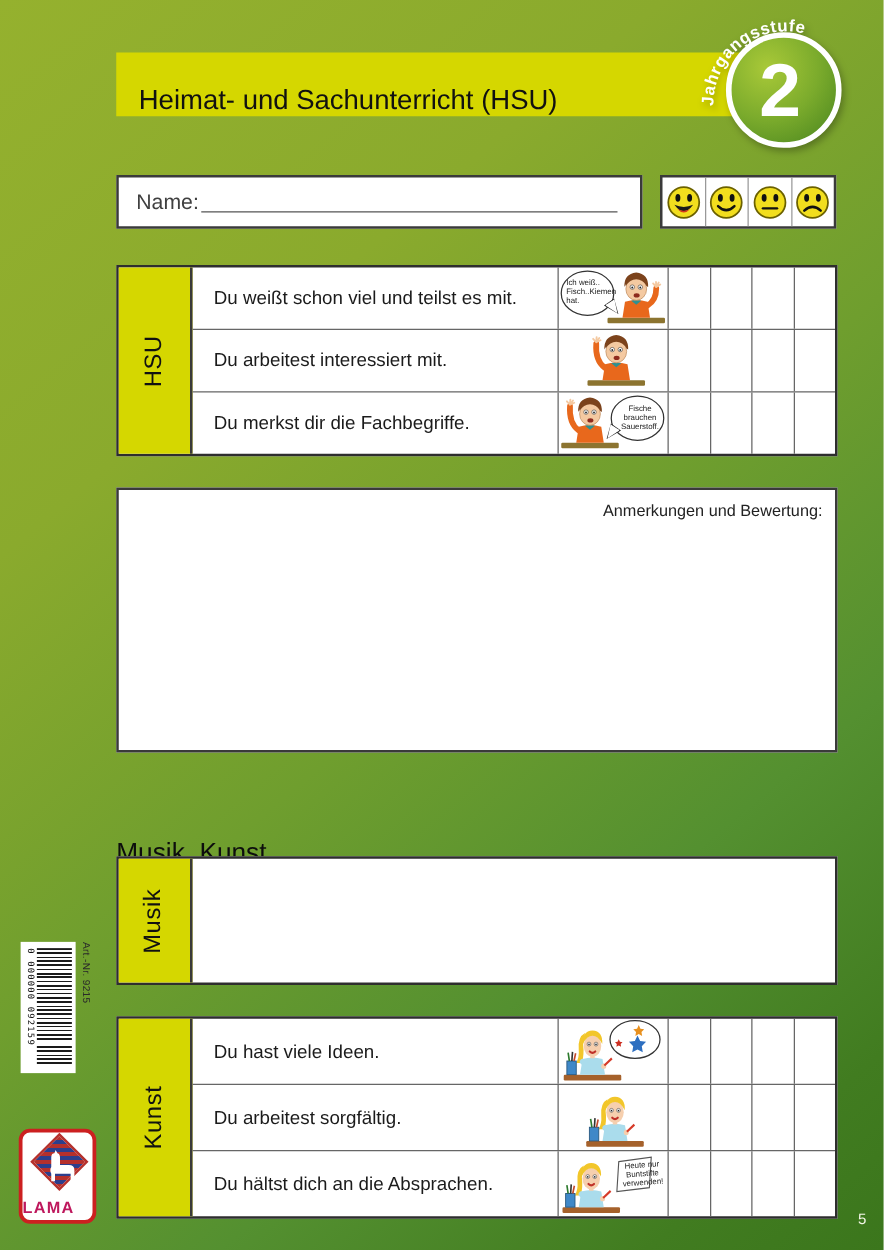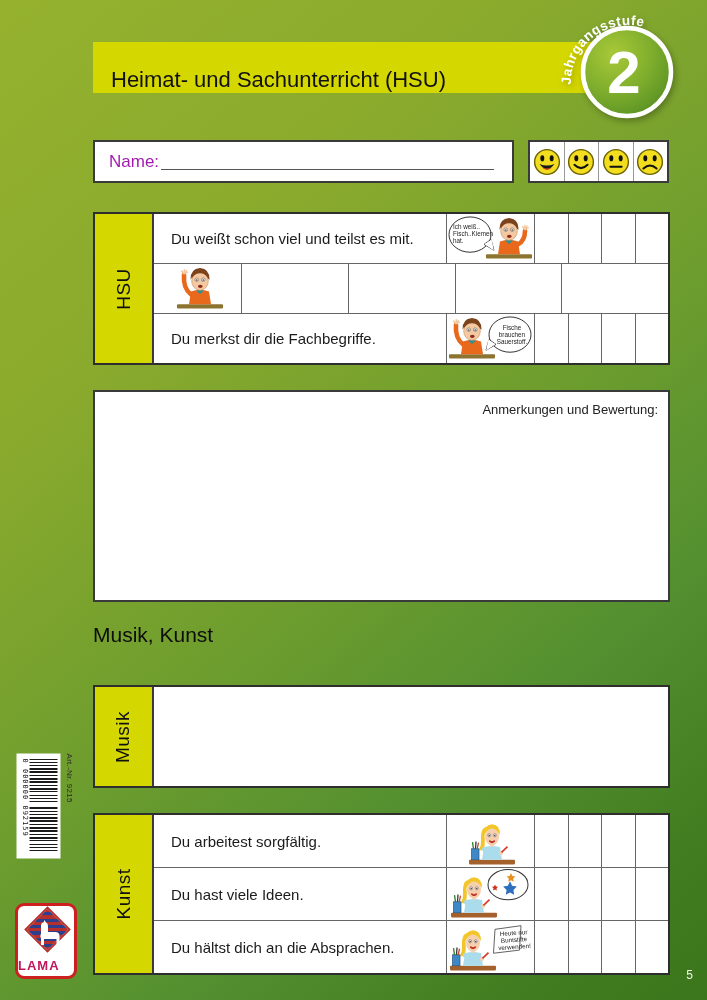--- a/index.html
+++ b/index.html
@@ -8,21 +8,21 @@
         background:linear-gradient(140deg,#95b12e 0%,#8aaa2d 28%,#6f9e2e 52%,#549030 72%,#417c20 90%,#3b761c 100%);}
   
   #banner{position:absolute;left:93px;top:42px;width:565px;height:51px;background:#d5d700;
           display:flex;align-items:flex-end;padding-left:18px;box-sizing:border-box;z-index:1;}
   #banner .title{font-size:22px;color:#111;}
   #badge{position:absolute;left:558px;top:-6px;width:146px;height:146px;z-index:2;
          filter:drop-shadow(2px 3px 3px rgba(0,0,0,.28));}
   
   #namebox{position:absolute;left:93px;top:140px;width:421px;height:43px;background:#fff;
            border:2px solid #3a3a3a;box-sizing:border-box;display:flex;align-items:center;padding:0 16px 0 14px;}
-  #namebox .lbl{font-size:17px;color:#a21caf;white-space:nowrap;}
+  #namebox .lbl{font-size:17px;color:#404040;white-space:nowrap;}
   #namebox .line{flex:1;border-bottom:1.5px solid #555;height:1px;margin:14px 2px 0 2px;}
   #smileystrip{position:absolute;left:528px;top:140px;width:141px;height:43px;background:#fff;
                border:2px solid #3a3a3a;box-sizing:border-box;display:flex;}
   .smcell{flex:1;display:flex;align-items:center;justify-content:center;border-left:1px solid #999;}
   .smcell:first-child{border-left:none;}
   .sm{width:30px;height:30px;}
   
   .rtable{position:absolute;display:flex;border:2px solid #2e2e2e;background:#fff;box-sizing:border-box;}
   .rt-label{width:57px;background:#d5d700;border-right:2px solid #3a3a3a;display:flex;align-items:center;justify-content:center;}
   .vlabel{transform:rotate(-90deg);white-space:nowrap;font-size:19px;color:#111;letter-spacing:.5px;}
@@ -34,21 +34,21 @@
   .rt-img{flex:0 0 87px;position:relative;border-right:1px solid #666;overflow:hidden;}
   .rt-img svg{position:absolute;left:0;top:0;width:100%;height:100%;}
   .rt-rate{flex:1;border-right:1px solid #666;}
   .rt-rate:last-child{border-right:none;}
   .bt{position:absolute;font-size:6.3px;line-height:1.12;color:#222;white-space:pre-line;text-align:left;}
   
   #notes{position:absolute;left:93px;top:390px;width:577px;height:212px;background:#fff;
          border:2px solid #3a3a3a;box-sizing:border-box;padding:8px 10px;text-align:right;}
   #notes .lbl{font-size:13px;color:#222;}
   
-  #heading2{position:absolute;left:93px;top:623px;font-size:21px;color:#0d0d0d;}
+  #heading2{position:absolute;left:93px;top:671px;font-size:21px;color:#0d0d0d;}
   
   #barcode-wrap{position:absolute;left:-8px;top:777px;width:105px;height:58px;
                 transform:rotate(90deg);transform-origin:center;}
   #artnr{font-size:8px;color:#2a2a2a;height:13px;letter-spacing:.3px;}
   #barcode-box{background:#fff;width:105px;height:44px;box-sizing:border-box;padding:3px 5px 1px 5px;}
   #bars{height:28px;background:repeating-linear-gradient(90deg,#1a1a1a 0 1.6px,#fff 1.6px 3.1px,#1a1a1a 3.1px 4.5px,#fff 4.5px 6.9px,#1a1a1a 6.9px 7.6px,#fff 7.6px 9.8px);}
   #bdigits{font-family:"DejaVu Sans Mono",monospace;font-size:7px;color:#111;letter-spacing:1px;margin-top:1px;}
   
   #logo{position:absolute;left:15px;top:903px;width:62px;height:76px;background:#fff;border:3px solid #cc2020;
         border-radius:9px;box-sizing:border-box;overflow:hidden;}
@@ -230,20 +230,21 @@
           <div class="bt" style="left:6px;top:9px;width:38px;">Ich weiß..
 Fisch..Kiemen
 hat.</div>
         </div>
         <div class="rt-rate"></div>
         <div class="rt-rate"></div>
         <div class="rt-rate"></div>
         <div class="rt-rate"></div>
       </div>
       <div class="rt-row">
+        <div class="rt-text">Du arbeitest interessiert mit.</div>
         <div class="rt-img">
           <svg viewBox="0 0 87 50" preserveAspectRatio="none">
             <use href="#desk" transform="translate(46,25)"></use>
             <g transform="translate(46,25)">
                 <use href="#boy"></use>
                 <use href="#arm-high"></use>
               </g>
           </svg>
         </div>
         <div class="rt-rate"></div>
@@ -286,53 +287,53 @@
     </div>
     <div class="rt-rows">
     </div>
   </div>
 
   <div class="rtable" style="left:93px;top:813px;width:577px;height:162px;">
     <div class="rt-label">
       <span class="vlabel">Kunst</span>
     </div>
     <div class="rt-rows">
-      <div class="rt-row">
-        <div class="rt-text">Du arbeitest sorgfältig.</div>
-        <div class="rt-img">
-          <svg viewBox="0 0 87 50" preserveAspectRatio="none">
-            <use href="#desk2" transform="translate(45,27)"></use>
-            <use href="#girl-art" transform="translate(45,27)"></use>
-          </svg>
-        </div>
-        <div class="rt-rate"></div>
-        <div class="rt-rate"></div>
-        <div class="rt-rate"></div>
-        <div class="rt-rate"></div>
-      </div>
       <div class="rt-row">
         <div class="rt-text">Du hast viele Ideen.</div>
         <div class="rt-img">
           <svg viewBox="0 0 87 50" preserveAspectRatio="none">
             <g transform="translate(61,16)">
               <ellipse cx="0" cy="0" rx="20" ry="14.5" fill="#fff" stroke="#333" stroke-width="1"></ellipse>
               <use href="#star" transform="translate(3,-6.5) scale(4.6)" fill="#e8901e"></use>
               <use href="#star" transform="translate(2,4) scale(7.2)" fill="#2e6fc0"></use>
               <use href="#star" transform="translate(-13,3) scale(3.2)" fill="#cc2d20"></use>
             </g>
             <use href="#desk2" transform="translate(27,27)"></use>
             <use href="#girl-art" transform="translate(27,27)"></use>
           </svg>
         </div>
         <div class="rt-rate"></div>
         <div class="rt-rate"></div>
         <div class="rt-rate"></div>
         <div class="rt-rate"></div>
       </div>
       <div class="rt-row">
+        <div class="rt-text">Du arbeitest sorgfältig.</div>
+        <div class="rt-img">
+          <svg viewBox="0 0 87 50" preserveAspectRatio="none">
+            <use href="#desk2" transform="translate(45,27)"></use>
+            <use href="#girl-art" transform="translate(45,27)"></use>
+          </svg>
+        </div>
+        <div class="rt-rate"></div>
+        <div class="rt-rate"></div>
+        <div class="rt-rate"></div>
+        <div class="rt-rate"></div>
+      </div>
+      <div class="rt-row">
         <div class="rt-text">Du hältst dich an die Absprachen.</div>
         <div class="rt-img">
           <svg viewBox="0 0 87 50" preserveAspectRatio="none">
             <use href="#note-sheet" transform="translate(48,20)"></use>
             <use href="#desk2" transform="translate(26,27)"></use>
             <use href="#girl-art" transform="translate(26,27)"></use>
           </svg>
           <div class="bt" style="left:50px;top:8px;width:34px;text-align:center;transform:rotate(-4deg);">Heute nur
 Buntstifte
 verwenden!</div>

